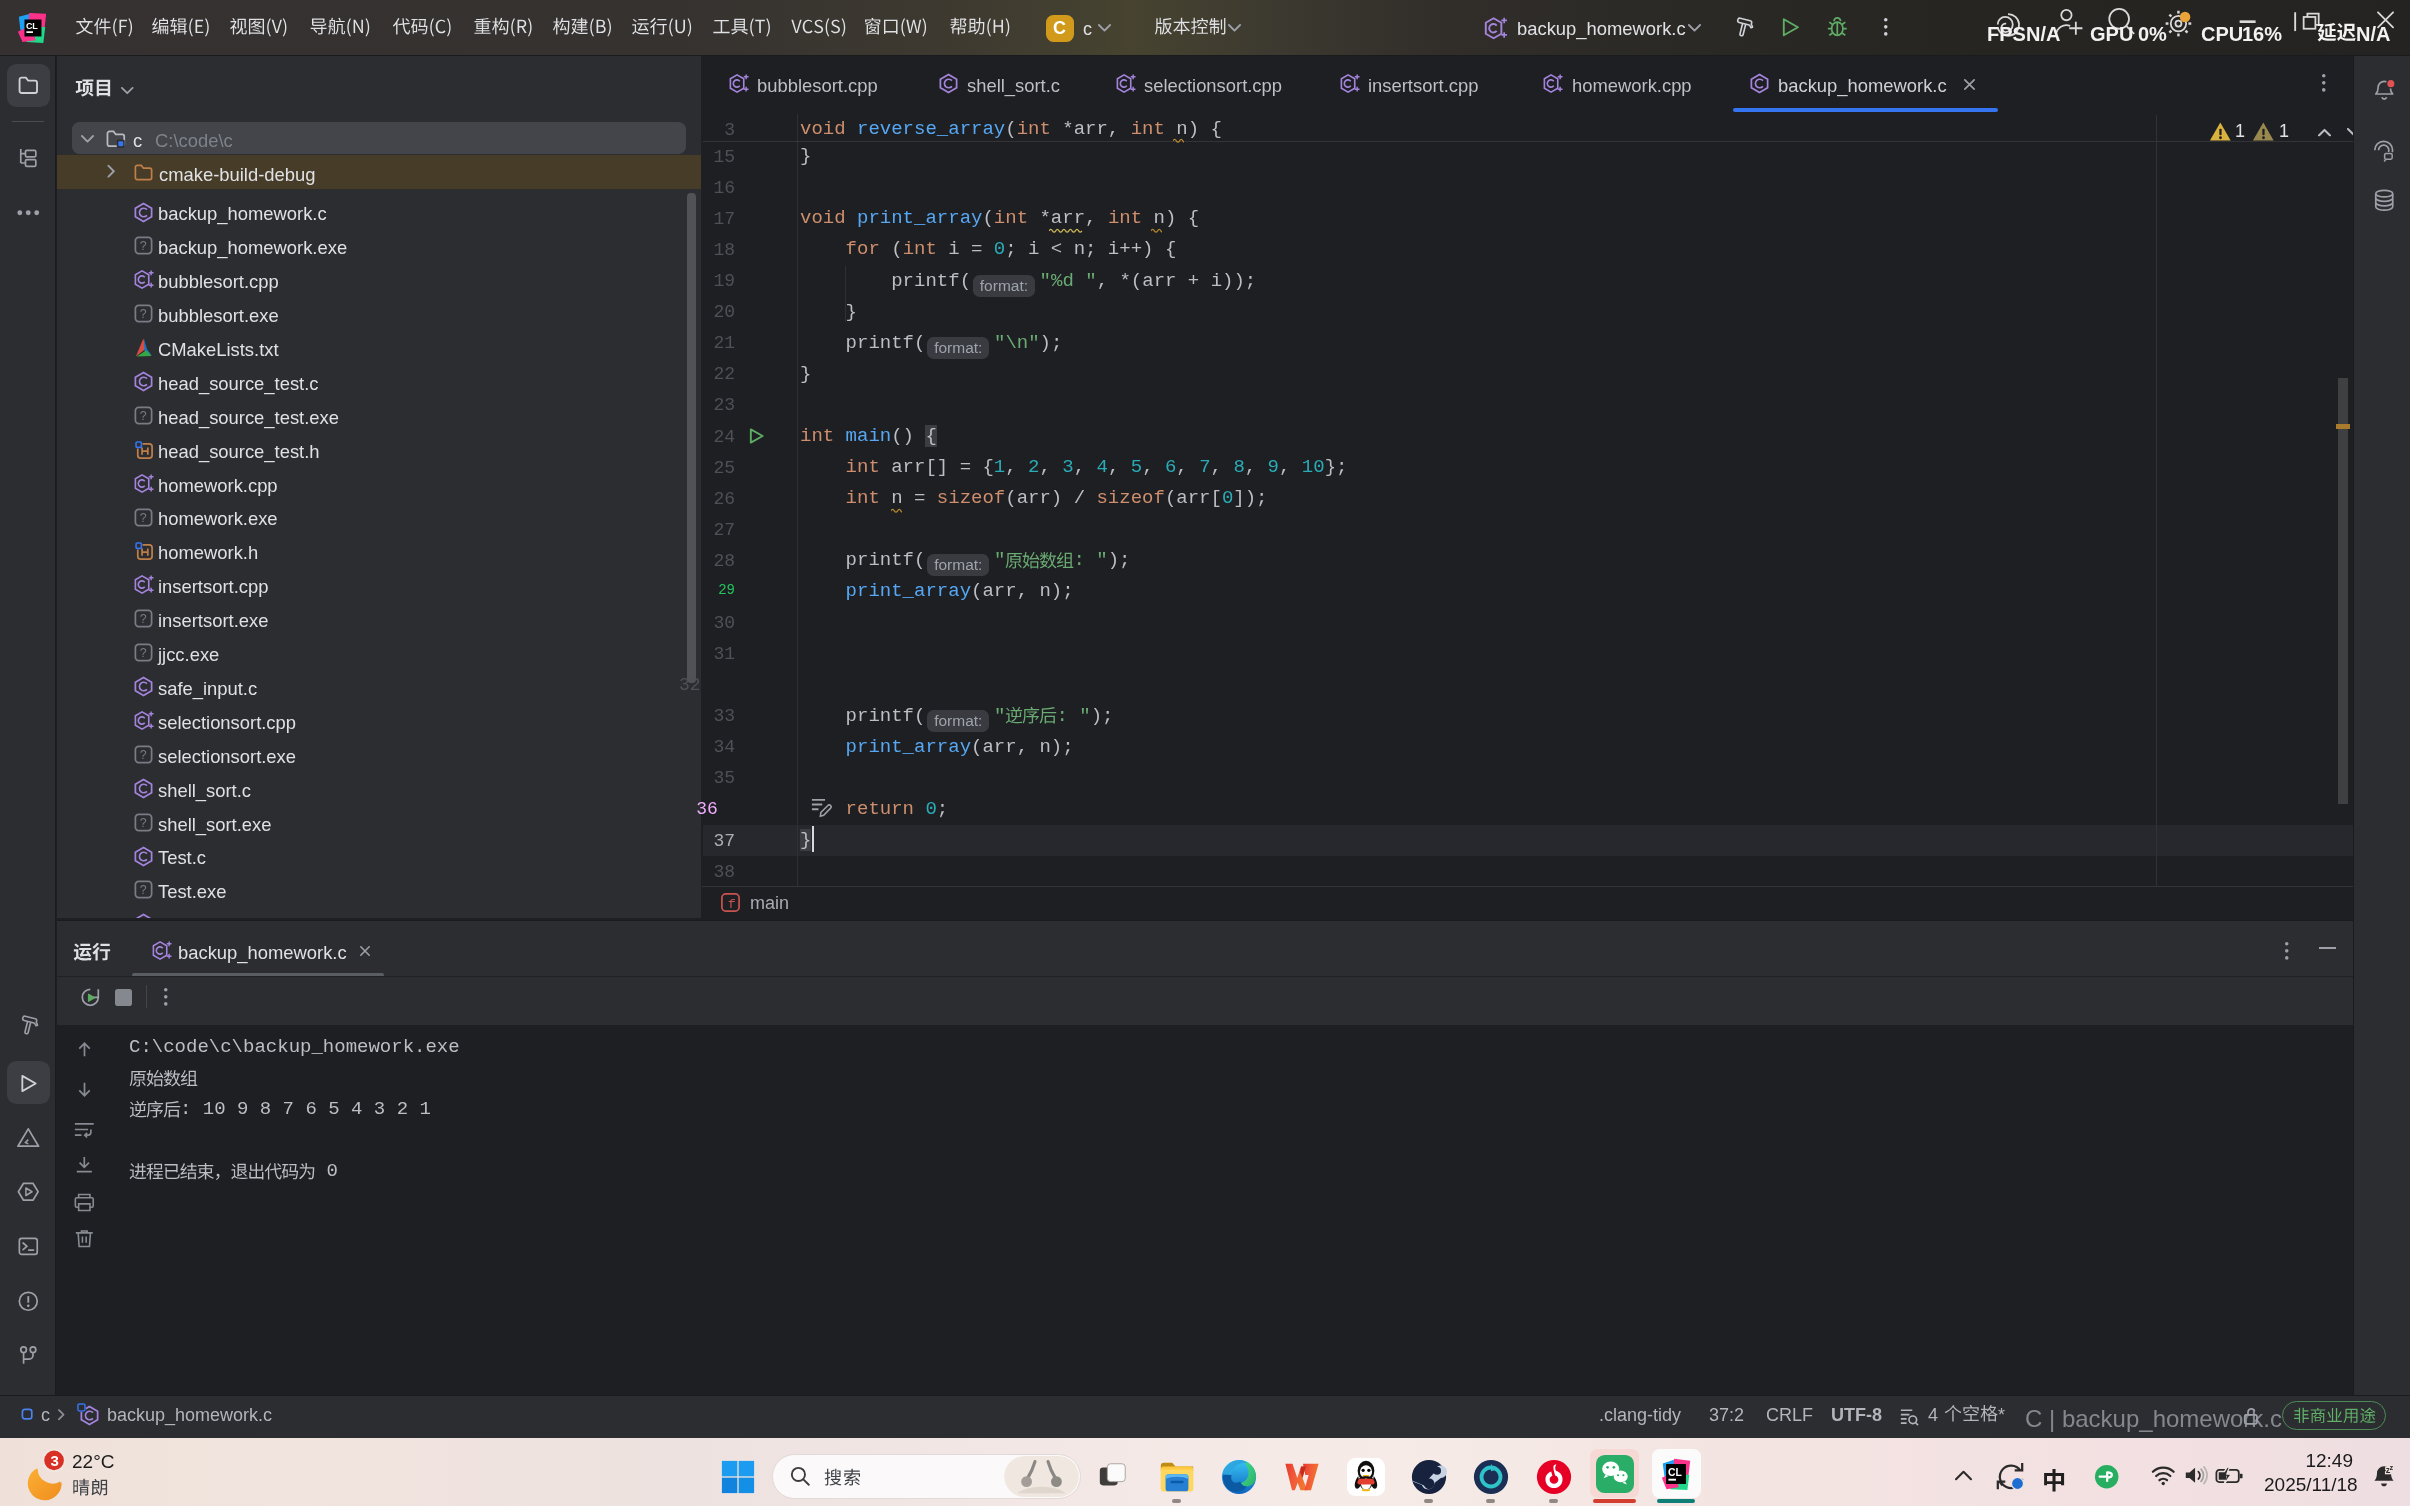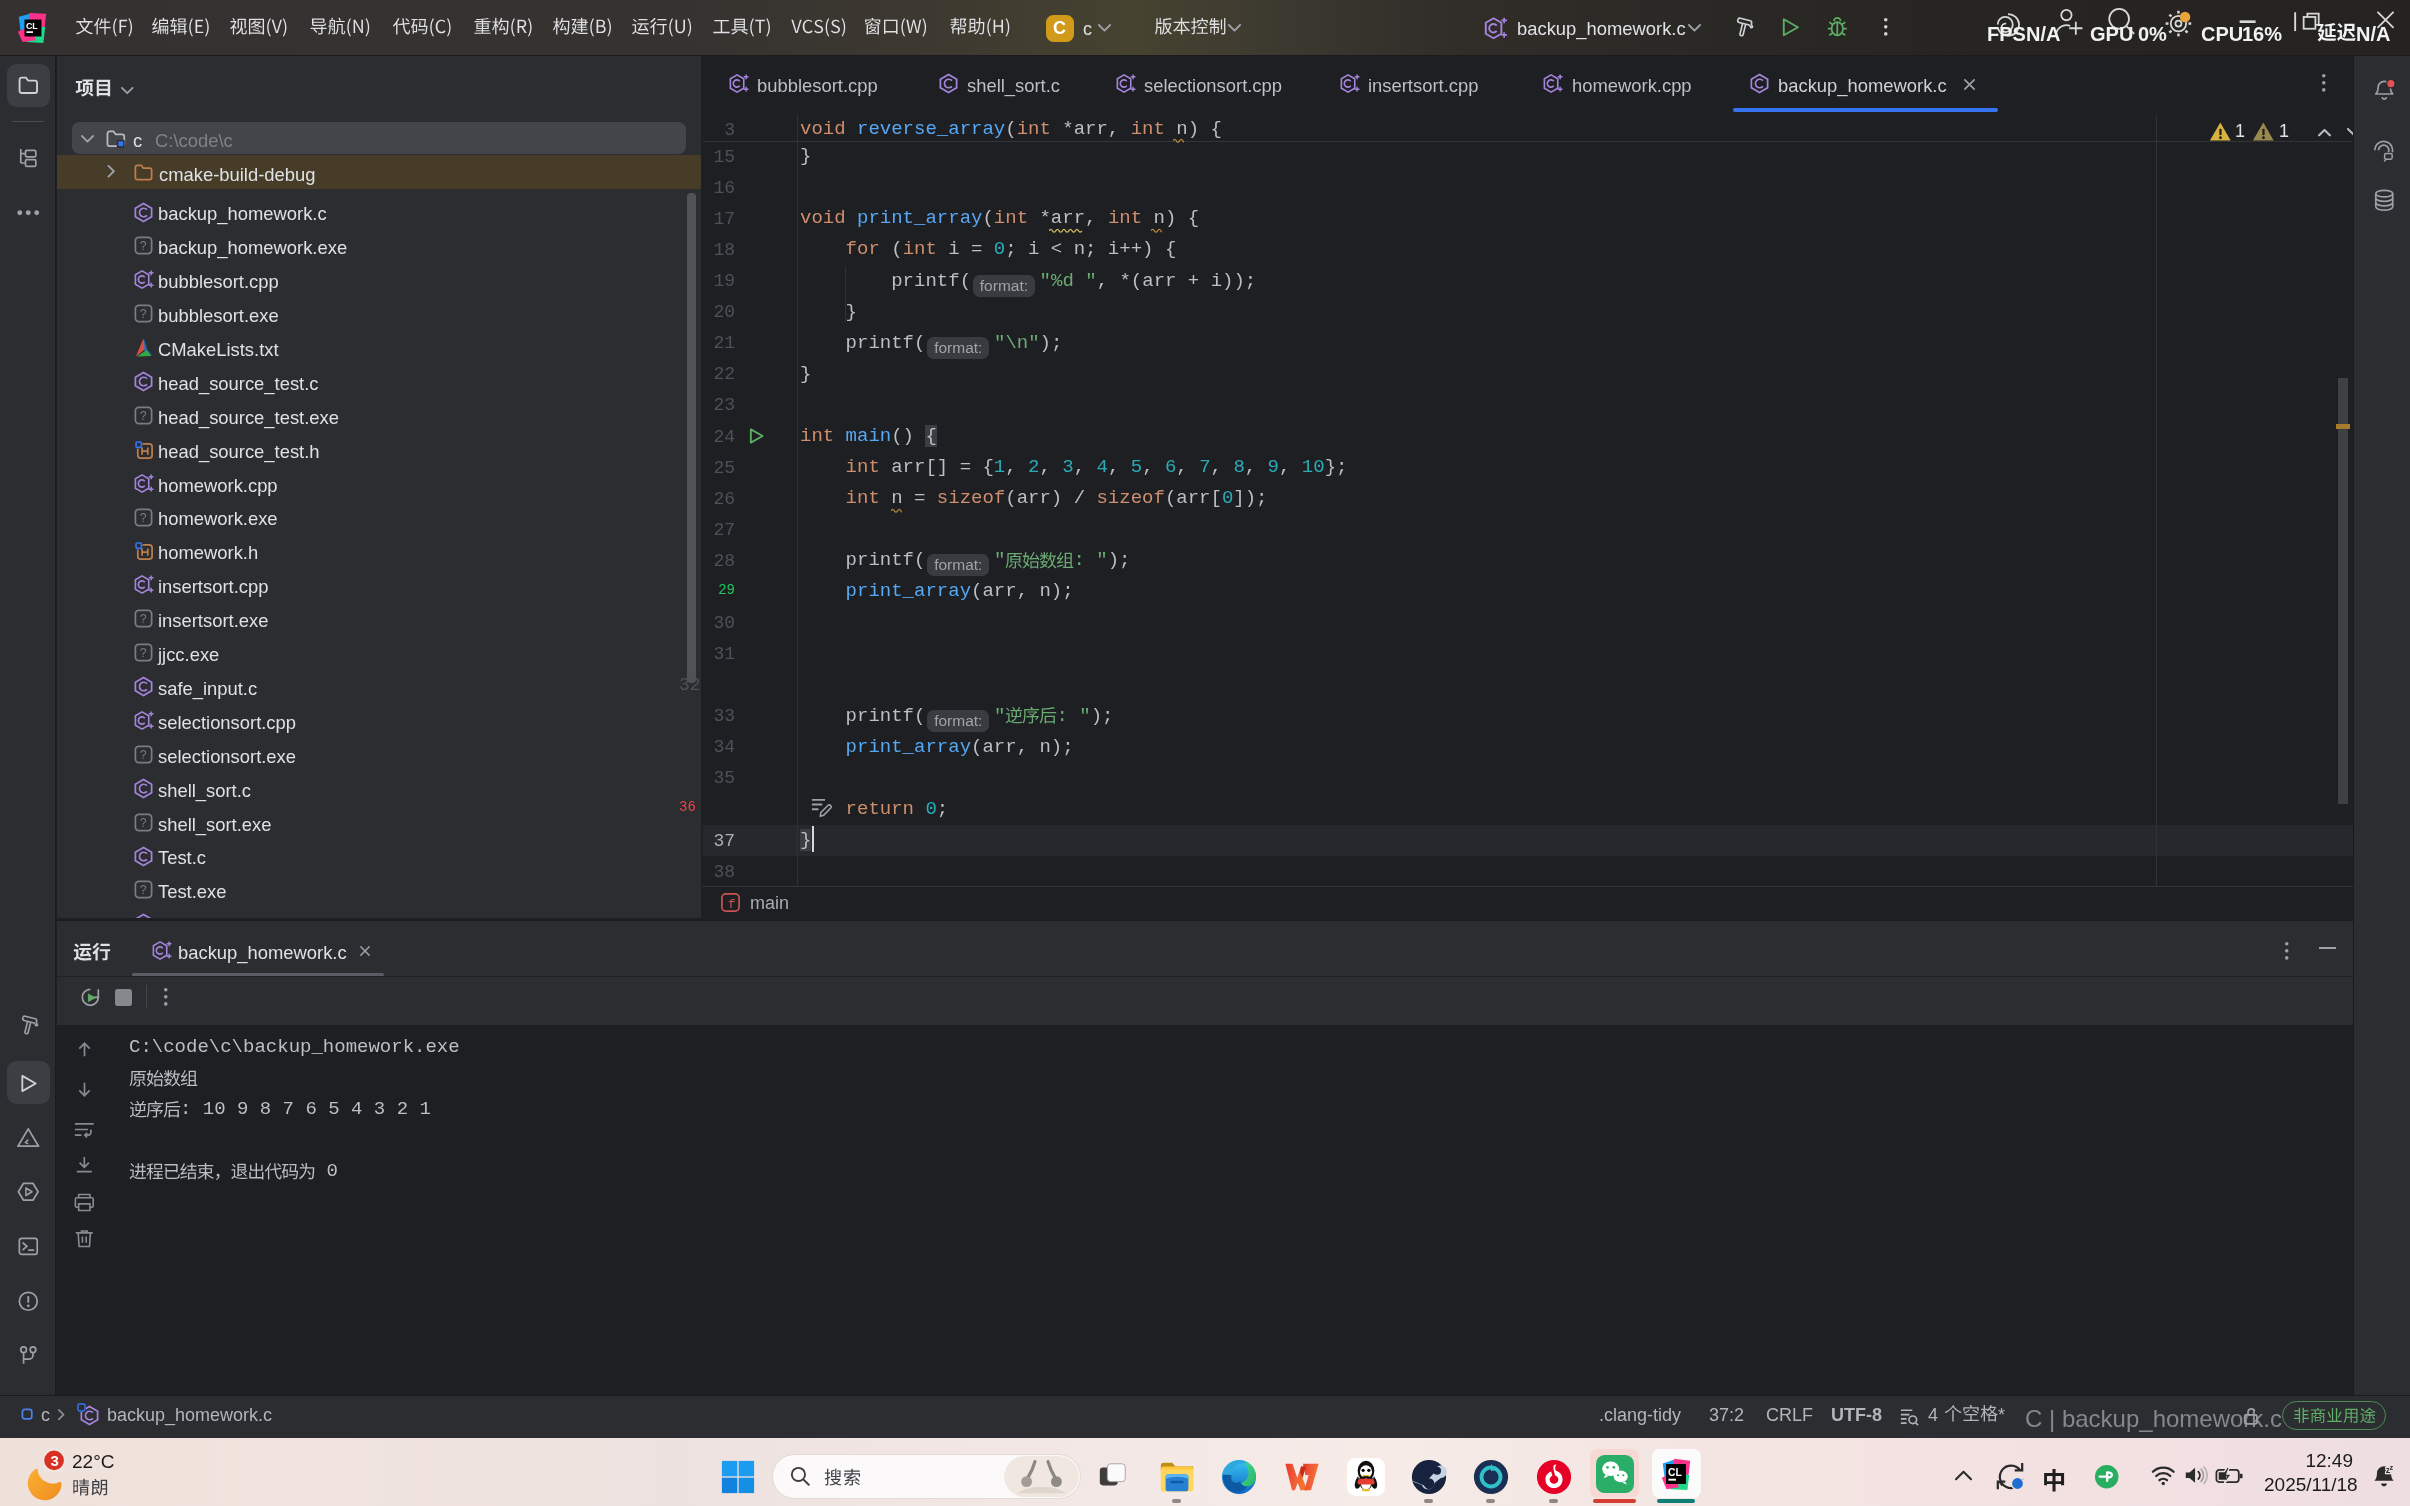--- a/index.html
+++ b/index.html
@@ -414,21 +414,21 @@
     <div style="position:absolute;left:679px;top:582px;width:56px;font-family:'Liberation Mono',monospace;font-size:14px;color:#22c55e;text-align:right;">29</div>
     <div class="mono" style="position:absolute;left:800px;top:576px;width:1507px;height:31px;"><span style="color:#bcbec4">&nbsp;&nbsp;&nbsp;&nbsp;</span><span style="color:#56a8f5">print_array</span><span style="color:#bcbec4">(arr,&nbsp;n);</span></div>
     <div style="position:absolute;left:679px;top:613px;width:56px;font-family:'Liberation Mono',monospace;font-size:18px;color:#4d5157;text-align:right;">30</div>
     <div style="position:absolute;left:679px;top:644px;width:56px;font-family:'Liberation Mono',monospace;font-size:18px;color:#4d5157;text-align:right;">31</div>
     <div style="position:absolute;left:679px;top:675px;width:56px;font-family:'Liberation Mono',monospace;font-size:18px;color:#4d5157;text-align:left;">32</div>
     <div style="position:absolute;left:679px;top:706px;width:56px;font-family:'Liberation Mono',monospace;font-size:18px;color:#4d5157;text-align:right;">33</div>
     <div class="mono" style="position:absolute;left:800px;top:701px;width:1507px;height:31px;"><span style="color:#bcbec4">&nbsp;&nbsp;&nbsp;&nbsp;printf(</span><span style="display:inline-block;width:62px;height:22.6px;margin:0 4.7px 0 1.9px;background:#393b40;border-radius:6.6px;vertical-align:-4.7px;text-align:center;font-family:'Liberation Sans';font-size:15.5px;line-height:22.6px;color:#9ea3ab;">format:</span><span style="color:#6aab73">"</span><span style="display:inline-block;width:51px"></span><span style="color:#6aab73">:&nbsp;"</span><span style="color:#bcbec4">);</span></div>
     <div style="position:absolute;left:679px;top:737px;width:56px;font-family:'Liberation Mono',monospace;font-size:18px;color:#4d5157;text-align:right;">34</div>
     <div class="mono" style="position:absolute;left:800px;top:732px;width:1507px;height:31px;"><span style="color:#bcbec4">&nbsp;&nbsp;&nbsp;&nbsp;</span><span style="color:#56a8f5">print_array</span><span style="color:#bcbec4">(arr,&nbsp;n);</span></div>
     <div style="position:absolute;left:679px;top:768px;width:56px;font-family:'Liberation Mono',monospace;font-size:18px;color:#4d5157;text-align:right;">35</div>
-    <div style="position:absolute;left:679px;top:799px;width:56px;font-family:'Liberation Mono',monospace;font-size:14px;color:#ef4444;text-align:left;">36</div>
+    <div style="position:absolute;left:679px;top:799px;width:56px;font-family:'Liberation Mono',monospace;font-size:18px;color:#f0abfc;text-align:center;">36</div>
     <div class="mono" style="position:absolute;left:800px;top:794px;width:1507px;height:31px;"><span style="color:#bcbec4">&nbsp;&nbsp;&nbsp;&nbsp;</span><span style="color:#cf8e6d">return&nbsp;</span><span style="color:#2aacb8">0</span><span style="color:#bcbec4">;</span></div>
     <div style="position:absolute;left:679px;top:831px;width:56px;font-family:'Liberation Mono',monospace;font-size:18px;color:#a9aeb5;text-align:right;">37</div>
     <div class="mono" style="position:absolute;left:800px;top:825px;width:1507px;height:31px;"><span style="background:#3b3d42">}</span></div>
     <div style="position:absolute;left:679px;top:862px;width:56px;font-family:'Liberation Mono',monospace;font-size:18px;color:#4d5157;text-align:right;">38</div>
     <svg style="position:absolute;left:1005px;top:549px;" width="70" height="23.5" viewBox="0 -19.0 74 24.7">
       <path d="M7.0 -7.6L15.0 -7.6L15.0 -5.9L7.0 -5.9ZM7.0 -10.5L15.0 -10.5L15.0 -8.7L7.0 -8.7ZM13.3 -3.1C14.4 -1.9 15.9 -0.2 16.6 0.8L17.9 0.1C17.1 -0.9 15.5 -2.6 14.4 -3.7ZM7.0 -3.8C6.2 -2.5 4.9 -1.1 3.8 -0.1C4.2 0.1 4.8 0.5 5.0 0.7C6.1 -0.3 7.4 -1.9 8.4 -3.3ZM2.5 -14.9L2.5 -9.5C2.5 -6.6 2.3 -2.5 0.7 0.4C1.0 0.5 1.6 0.9 1.9 1.1C3.6 -1.9 3.9 -6.4 3.9 -9.5L3.9 -13.6L17.9 -13.6L17.9 -14.9ZM10.1 -13.4C9.9 -12.9 9.6 -12.2 9.3 -11.6L5.6 -11.6L5.6 -4.7L10.3 -4.7L10.3 -0.1C10.3 0.2 10.2 0.2 9.9 0.2C9.6 0.3 8.6 0.3 7.5 0.2C7.7 0.6 7.9 1.1 8.0 1.5C9.4 1.5 10.4 1.5 10.9 1.3C11.5 1.1 11.7 0.7 11.7 -0.1L11.7 -4.7L16.4 -4.7L16.4 -11.6L10.9 -11.6C11.2 -12.1 11.5 -12.6 11.7 -13.1ZM26.8 -6.2L26.8 1.5L28.1 1.5L28.1 0.7L33.8 0.7L33.8 1.5L35.2 1.5L35.2 -6.2ZM28.1 -0.6L28.1 -4.9L33.8 -4.9L33.8 -0.6ZM26.2 -7.7C26.7 -8.0 27.5 -8.0 34.6 -8.6C34.8 -8.1 35.0 -7.6 35.2 -7.2L36.4 -7.9C35.8 -9.3 34.5 -11.6 33.2 -13.2L32.1 -12.7C32.7 -11.8 33.4 -10.8 33.9 -9.8L27.9 -9.4C29.1 -11.2 30.4 -13.4 31.4 -15.6L29.9 -16.0C29.0 -13.6 27.4 -11.0 26.9 -10.3C26.4 -9.7 26.0 -9.2 25.7 -9.1C25.8 -8.7 26.1 -8.0 26.2 -7.7ZM21.8 -10.7L24.0 -10.7C23.8 -8.3 23.3 -6.3 22.7 -4.6C22.0 -5.1 21.4 -5.6 20.7 -6.1C21.1 -7.4 21.5 -9.1 21.8 -10.7ZM19.2 -5.5C20.2 -4.9 21.2 -4.1 22.1 -3.3C21.2 -1.6 20.1 -0.4 18.8 0.4C19.1 0.6 19.4 1.1 19.6 1.5C21.1 0.6 22.2 -0.6 23.1 -2.4C23.9 -1.7 24.5 -1.0 24.9 -0.4L25.8 -1.6C25.3 -2.2 24.6 -2.9 23.8 -3.7C24.6 -5.8 25.2 -8.5 25.4 -12.0L24.6 -12.1L24.3 -12.1L22.1 -12.1C22.4 -13.4 22.6 -14.6 22.7 -15.8L21.4 -15.9C21.2 -14.7 21.1 -13.4 20.8 -12.1L18.8 -12.1L18.8 -10.7L20.5 -10.7C20.1 -8.8 19.7 -6.9 19.2 -5.5ZM44.4 -15.6C44.1 -14.9 43.5 -13.7 43.0 -13.1L43.9 -12.6C44.4 -13.2 45.1 -14.2 45.6 -15.1ZM37.7 -15.1C38.2 -14.3 38.7 -13.2 38.9 -12.6L39.9 -13.0C39.8 -13.7 39.2 -14.7 38.7 -15.5ZM43.8 -4.9C43.4 -4.0 42.7 -3.1 42.0 -2.4C41.3 -2.8 40.6 -3.1 39.9 -3.4C40.1 -3.9 40.4 -4.4 40.7 -4.9ZM38.1 -2.9C39.0 -2.5 40.1 -2.1 41.0 -1.6C39.8 -0.7 38.3 -0.1 36.8 0.3C37.0 0.5 37.3 1.0 37.5 1.4C39.2 0.9 40.8 0.2 42.2 -0.9C42.8 -0.6 43.4 -0.2 43.8 0.1L44.7 -0.8C44.3 -1.1 43.8 -1.5 43.1 -1.8C44.1 -2.9 44.9 -4.2 45.4 -5.9L44.6 -6.2L44.4 -6.1L41.3 -6.1L41.7 -7.1L40.4 -7.4C40.3 -7.0 40.1 -6.6 39.9 -6.1L37.3 -6.1L37.3 -4.9L39.3 -4.9C38.9 -4.2 38.5 -3.5 38.1 -2.9ZM40.9 -16.0L40.9 -12.4L36.9 -12.4L36.9 -11.2L40.4 -11.2C39.5 -10.0 38.1 -8.8 36.7 -8.3C37.0 -8.0 37.3 -7.5 37.5 -7.2C38.7 -7.8 39.9 -8.9 40.9 -10.0L40.9 -7.7L42.2 -7.7L42.2 -10.3C43.1 -9.6 44.3 -8.7 44.8 -8.3L45.6 -9.3C45.1 -9.6 43.4 -10.7 42.5 -11.2L46.1 -11.2L46.1 -12.4L42.2 -12.4L42.2 -16.0ZM48.0 -15.8C47.5 -12.5 46.6 -9.3 45.1 -7.3C45.4 -7.1 46.0 -6.6 46.2 -6.4C46.7 -7.1 47.1 -7.9 47.5 -8.9C47.9 -7.0 48.5 -5.3 49.2 -3.8C48.1 -2.0 46.6 -0.6 44.6 0.4C44.8 0.7 45.2 1.3 45.4 1.6C47.3 0.5 48.8 -0.8 49.9 -2.5C50.8 -0.8 52.0 0.5 53.5 1.3C53.7 1.0 54.1 0.5 54.5 0.2C52.9 -0.6 51.6 -2.0 50.6 -3.8C51.7 -5.7 52.3 -8.1 52.7 -10.9L54.0 -10.9L54.0 -12.3L48.6 -12.3C48.9 -13.3 49.1 -14.5 49.3 -15.6ZM51.4 -10.9C51.1 -8.8 50.6 -6.9 49.9 -5.2C49.2 -7.0 48.7 -8.9 48.3 -10.9ZM54.9 -1.1L55.2 0.3C57.0 -0.2 59.4 -0.8 61.6 -1.4L61.5 -2.6C59.1 -2.0 56.5 -1.4 54.9 -1.1ZM63.1 -15.0L63.1 -0.2L61.2 -0.2L61.2 1.1L72.2 1.1L72.2 -0.2L70.6 -0.2L70.6 -15.0ZM64.5 -0.2L64.5 -3.9L69.2 -3.9L69.2 -0.2ZM64.5 -8.9L69.2 -8.9L69.2 -5.2L64.5 -5.2ZM64.5 -10.2L64.5 -13.7L69.2 -13.7L69.2 -10.2ZM55.3 -8.0C55.5 -8.2 56.0 -8.3 58.6 -8.6C57.7 -7.4 56.9 -6.4 56.5 -6.0C55.8 -5.3 55.3 -4.8 54.9 -4.7C55.1 -4.4 55.3 -3.7 55.4 -3.5C55.8 -3.7 56.5 -3.9 61.6 -4.9C61.6 -5.2 61.6 -5.7 61.6 -6.1L57.5 -5.3C59.0 -7.0 60.6 -9.1 61.9 -11.2L60.7 -11.9C60.3 -11.2 59.9 -10.5 59.5 -9.9L56.7 -9.6C57.9 -11.2 59.1 -13.3 60.0 -15.4L58.8 -16.0C57.9 -13.7 56.4 -11.2 55.9 -10.5C55.5 -9.9 55.1 -9.4 54.8 -9.4C55.0 -9.0 55.2 -8.3 55.3 -8.0Z" fill="#6aab73"></path>
     </svg>
     <svg style="position:absolute;left:1005px;top:704px;" width="53" height="23.5" viewBox="0 -19.0 56 24.7">
       <path d="M1.1 -14.5C2.1 -13.5 3.3 -12.2 3.9 -11.3L5.0 -12.2C4.5 -13.1 3.2 -14.3 2.2 -15.2ZM6.8 -10.4L6.8 -5.2L10.9 -5.2C10.6 -3.7 9.6 -2.3 7.0 -1.5C7.2 -1.2 7.6 -0.7 7.8 -0.4C10.8 -1.5 12.0 -3.3 12.4 -5.2L17.0 -5.2L17.0 -10.4L15.6 -10.4L15.6 -6.5L12.6 -6.5L12.6 -7.1L12.6 -11.5L18.0 -11.5L18.0 -12.7L14.5 -12.7C15.0 -13.6 15.7 -14.6 16.2 -15.5L14.7 -15.9C14.3 -15.0 13.6 -13.6 12.9 -12.7L9.7 -12.7L10.7 -13.2C10.3 -14.0 9.5 -15.2 8.7 -16.1L7.6 -15.5C8.3 -14.6 9.0 -13.5 9.3 -12.7L5.8 -12.7L5.8 -11.5L11.2 -11.5L11.2 -7.1L11.1 -6.5L8.2 -6.5L8.2 -10.4ZM4.8 -9.2L1.0 -9.2L1.0 -7.9L3.4 -7.9L3.4 -1.7C2.6 -1.4 1.7 -0.6 0.8 0.3L1.7 1.5C2.7 0.3 3.6 -0.7 4.3 -0.7C4.8 -0.7 5.4 -0.2 6.2 0.3C7.5 1.0 9.1 1.2 11.4 1.2C13.2 1.2 16.5 1.1 17.9 1.0C17.9 0.6 18.1 -0.0 18.3 -0.4C16.5 -0.2 13.6 -0.1 11.4 -0.1C9.3 -0.1 7.7 -0.2 6.5 -0.9C5.7 -1.3 5.2 -1.7 4.8 -1.9ZM25.0 -8.3C26.3 -7.8 27.8 -7.0 29.1 -6.4L22.4 -6.4L22.4 -5.1L28.3 -5.1L28.3 -0.2C28.3 0.1 28.2 0.2 27.8 0.2C27.5 0.2 26.2 0.2 24.8 0.2C25.0 0.6 25.2 1.1 25.3 1.5C27.0 1.5 28.1 1.5 28.8 1.3C29.5 1.1 29.7 0.7 29.7 -0.1L29.7 -5.1L33.8 -5.1C33.2 -4.3 32.5 -3.4 31.9 -2.8L33.0 -2.2C34.0 -3.2 35.0 -4.7 36.0 -6.0L35.0 -6.5L34.8 -6.4L31.2 -6.4L31.4 -6.5C31.0 -6.8 30.5 -7.0 30.0 -7.3C31.5 -8.2 33.2 -9.4 34.3 -10.5L33.4 -11.2L33.0 -11.2L23.5 -11.2L23.5 -10.0L31.8 -10.0C30.9 -9.2 29.8 -8.4 28.7 -7.9C27.8 -8.3 26.8 -8.8 25.9 -9.1ZM26.9 -15.7C27.2 -15.1 27.6 -14.4 27.8 -13.8L20.3 -13.8L20.3 -8.5C20.3 -5.8 20.1 -1.9 18.6 0.8C18.9 0.9 19.5 1.3 19.8 1.6C21.4 -1.3 21.7 -5.6 21.7 -8.5L21.7 -12.5L36.1 -12.5L36.1 -13.8L29.5 -13.8C29.2 -14.5 28.7 -15.4 28.3 -16.1ZM38.9 -14.2L38.9 -9.3C38.9 -6.4 38.7 -2.3 36.6 0.6C36.9 0.8 37.6 1.3 37.8 1.6C40.0 -1.5 40.3 -6.2 40.3 -9.3L54.1 -9.3L54.1 -10.7L40.3 -10.7L40.3 -13.1C44.7 -13.3 49.5 -13.9 52.8 -14.6L51.6 -15.8C48.7 -15.1 43.4 -14.5 38.9 -14.2ZM41.9 -6.6L41.9 1.5L43.4 1.5L43.4 0.6L51.2 0.6L51.2 1.5L52.7 1.5L52.7 -6.6ZM43.4 -0.8L43.4 -5.3L51.2 -5.3L51.2 -0.8Z" fill="#6aab73"></path>
     </svg>

